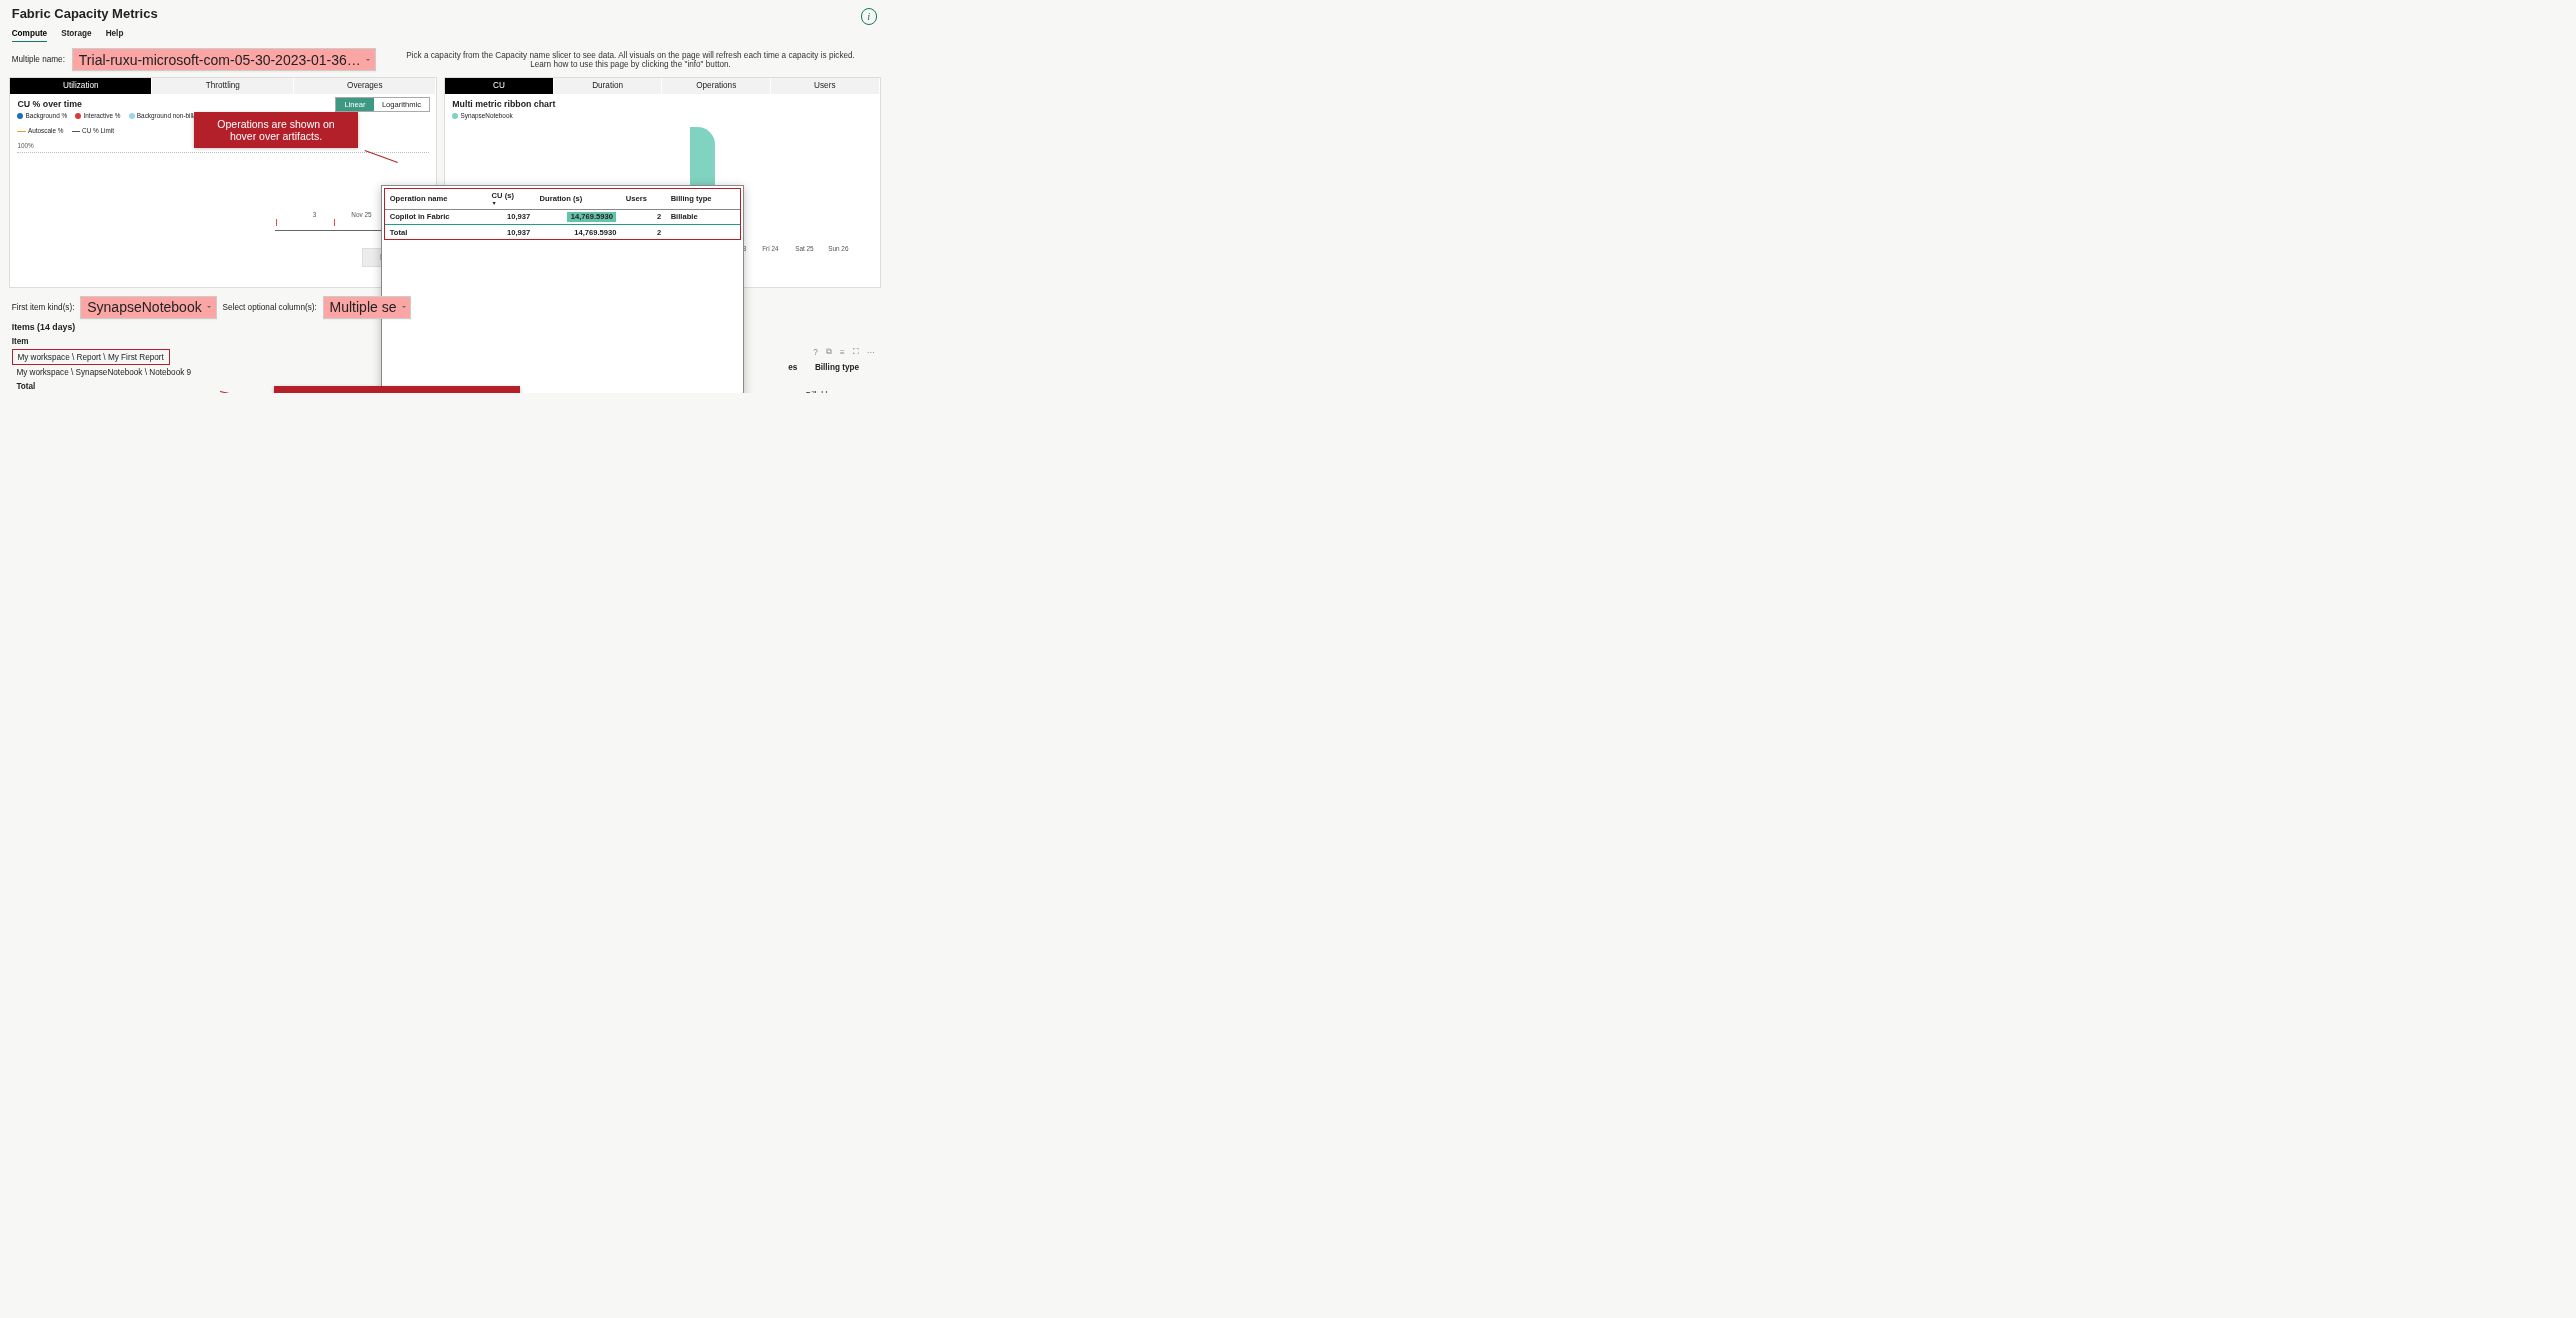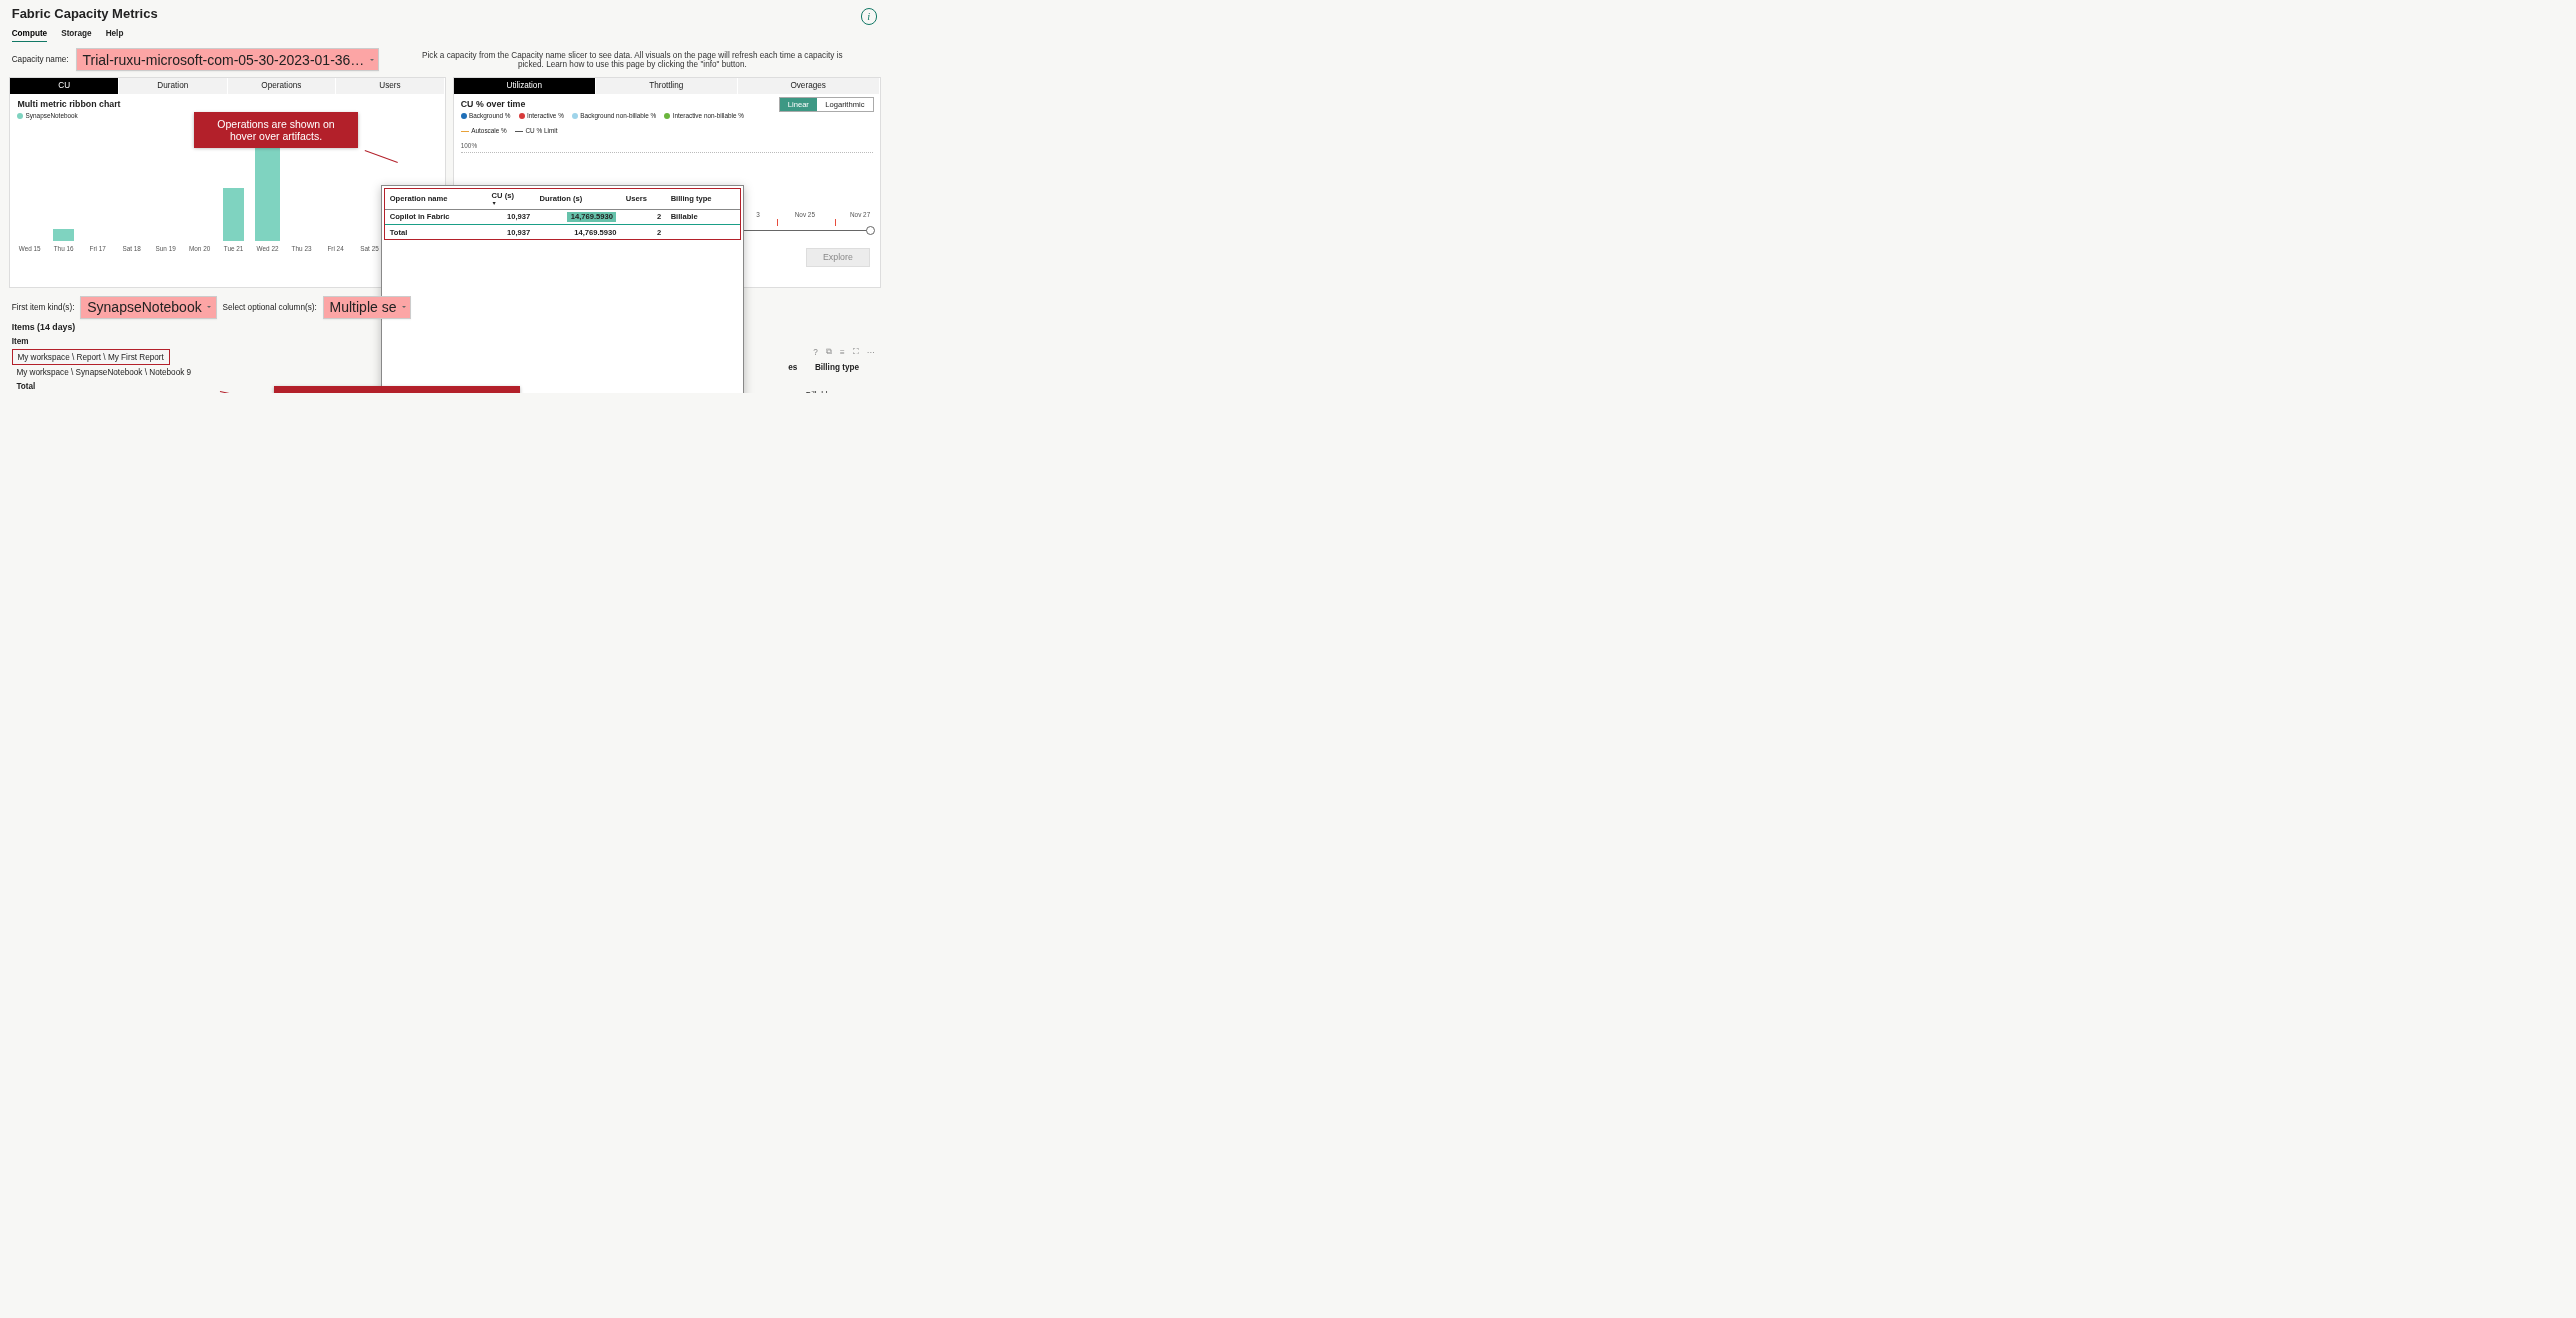--- a/index.html
+++ b/index.html
@@ -177,93 +177,28 @@
 
 <div class="tabs">
   <div class="tab active">Compute</div>
   <div class="tab">Storage</div>
   <div class="tab">Help</div>
 </div>
 
 <div class="info-icon">i</div>
 
 <div class="slicer-row">
-  <span class="slicer-label">Capacity name:</span>
+  <span class="slicer-label">Multiple name:</span>
   <div class="dropdown">
     <span>Trial-ruxu-microsoft-com-05-30-2023-01-36…</span>
   </div>
   <div class="helper-text">Pick a capacity from the Capacity name slicer to see data. All visuals on the page will refresh each time a capacity is picked. Learn how to use this page by clicking the "info" button.</div>
 </div>
 
 <div class="main-area">
-
-  <div class="card" style="flex:1.02">
-    <div class="metric-tabs">
-      <div class="metric-tab active">CU</div>
-      <div class="metric-tab">Duration</div>
-      <div class="metric-tab">Operations</div>
-      <div class="metric-tab">Users</div>
-    </div>
-    <div class="card-title">Multi metric ribbon chart</div>
-    <div class="legend">
-      <span><span class="swatch" style="background:#7fd3c0"></span><span>SynapseNotebook</span></span>
-    </div>
-    <div class="ribbon-chart">
-      <div class="bar-col">
-          <div class="bar" style="height:0px"></div>
-        </div>
-      <div class="bar-col">
-          <div class="bar" style="height:11.7px"></div>
-        </div>
-      <div class="bar-col">
-          <div class="bar" style="height:0px"></div>
-        </div>
-      <div class="bar-col">
-          <div class="bar" style="height:0px"></div>
-        </div>
-      <div class="bar-col">
-          <div class="bar" style="height:0px"></div>
-        </div>
-      <div class="bar-col">
-          <div class="bar" style="height:0px"></div>
-        </div>
-      <div class="bar-col">
-          <div class="bar" style="height:53px"></div>
-        </div>
-      <div class="bar-col">
-          <div class="bar" style="height:114px;border-top-right-radius:17.6px;width:24.6px"></div>
-        </div>
-      <div class="bar-col">
-          <div class="bar" style="height:0px"></div>
-        </div>
-      <div class="bar-col">
-          <div class="bar" style="height:0px"></div>
-        </div>
-      <div class="bar-col">
-          <div class="bar" style="height:0px"></div>
-        </div>
-      <div class="bar-col">
-          <div class="bar" style="height:0px"></div>
-        </div>
-    </div>
-    <div class="x-labels">
-      <span>Wed 15</span>
-      <span>Thu 16</span>
-      <span>Fri 17</span>
-      <span>Sat 18</span>
-      <span>Sun 19</span>
-      <span>Mon 20</span>
-      <span>Tue 21</span>
-      <span>Wed 22</span>
-      <span>Thu 23</span>
-      <span>Fri 24</span>
-      <span>Sat 25</span>
-      <span>Sun 26</span>
-    </div>
-  </div>
 
   <div class="card" style="flex:1; position:relative; min-height:211px;">
     <div class="right-tabs metric-tabs">
       <div class="metric-tab active">Utilization</div>
       <div class="metric-tab">Throttling</div>
       <div class="metric-tab">Overages</div>
     </div>
     <div class="linear-toggle">
       <div class="toggle-btn active">Linear</div>
       <div class="toggle-btn">Logarithmic</div>
@@ -285,20 +220,85 @@
         <span>Nov 25</span>
         <span>Nov 27</span>
       </div>
       <div class="timeline-slider">
         <div class="timeline-tick" style="left:1.2px"></div>
         <div class="timeline-tick" style="left:59px"></div>
         <div class="timeline-tick" style="left:117px"></div>
         <div class="timeline-knob"></div>
       </div>
       <div class="explore-btn">Explore</div>
+    </div>
+  </div>
+
+  <div class="card" style="flex:1.02">
+    <div class="metric-tabs">
+      <div class="metric-tab active">CU</div>
+      <div class="metric-tab">Duration</div>
+      <div class="metric-tab">Operations</div>
+      <div class="metric-tab">Users</div>
+    </div>
+    <div class="card-title">Multi metric ribbon chart</div>
+    <div class="legend">
+      <span><span class="swatch" style="background:#7fd3c0"></span><span>SynapseNotebook</span></span>
+    </div>
+    <div class="ribbon-chart">
+      <div class="bar-col">
+          <div class="bar" style="height:0px"></div>
+        </div>
+      <div class="bar-col">
+          <div class="bar" style="height:11.7px"></div>
+        </div>
+      <div class="bar-col">
+          <div class="bar" style="height:0px"></div>
+        </div>
+      <div class="bar-col">
+          <div class="bar" style="height:0px"></div>
+        </div>
+      <div class="bar-col">
+          <div class="bar" style="height:0px"></div>
+        </div>
+      <div class="bar-col">
+          <div class="bar" style="height:0px"></div>
+        </div>
+      <div class="bar-col">
+          <div class="bar" style="height:53px"></div>
+        </div>
+      <div class="bar-col">
+          <div class="bar" style="height:114px;border-top-right-radius:17.6px;width:24.6px"></div>
+        </div>
+      <div class="bar-col">
+          <div class="bar" style="height:0px"></div>
+        </div>
+      <div class="bar-col">
+          <div class="bar" style="height:0px"></div>
+        </div>
+      <div class="bar-col">
+          <div class="bar" style="height:0px"></div>
+        </div>
+      <div class="bar-col">
+          <div class="bar" style="height:0px"></div>
+        </div>
+    </div>
+    <div class="x-labels">
+      <span>Wed 15</span>
+      <span>Thu 16</span>
+      <span>Fri 17</span>
+      <span>Sat 18</span>
+      <span>Sun 19</span>
+      <span>Mon 20</span>
+      <span>Tue 21</span>
+      <span>Wed 22</span>
+      <span>Thu 23</span>
+      <span>Fri 24</span>
+      <span>Sat 25</span>
+      <span>Sun 26</span>
     </div>
   </div>
 </div>
 
 
 <div class="callout callout-1">Operations are shown on hover over artifacts.</div>
 <div class="callout-line-1"></div>
 
 
 <div class="tooltip-panel">

